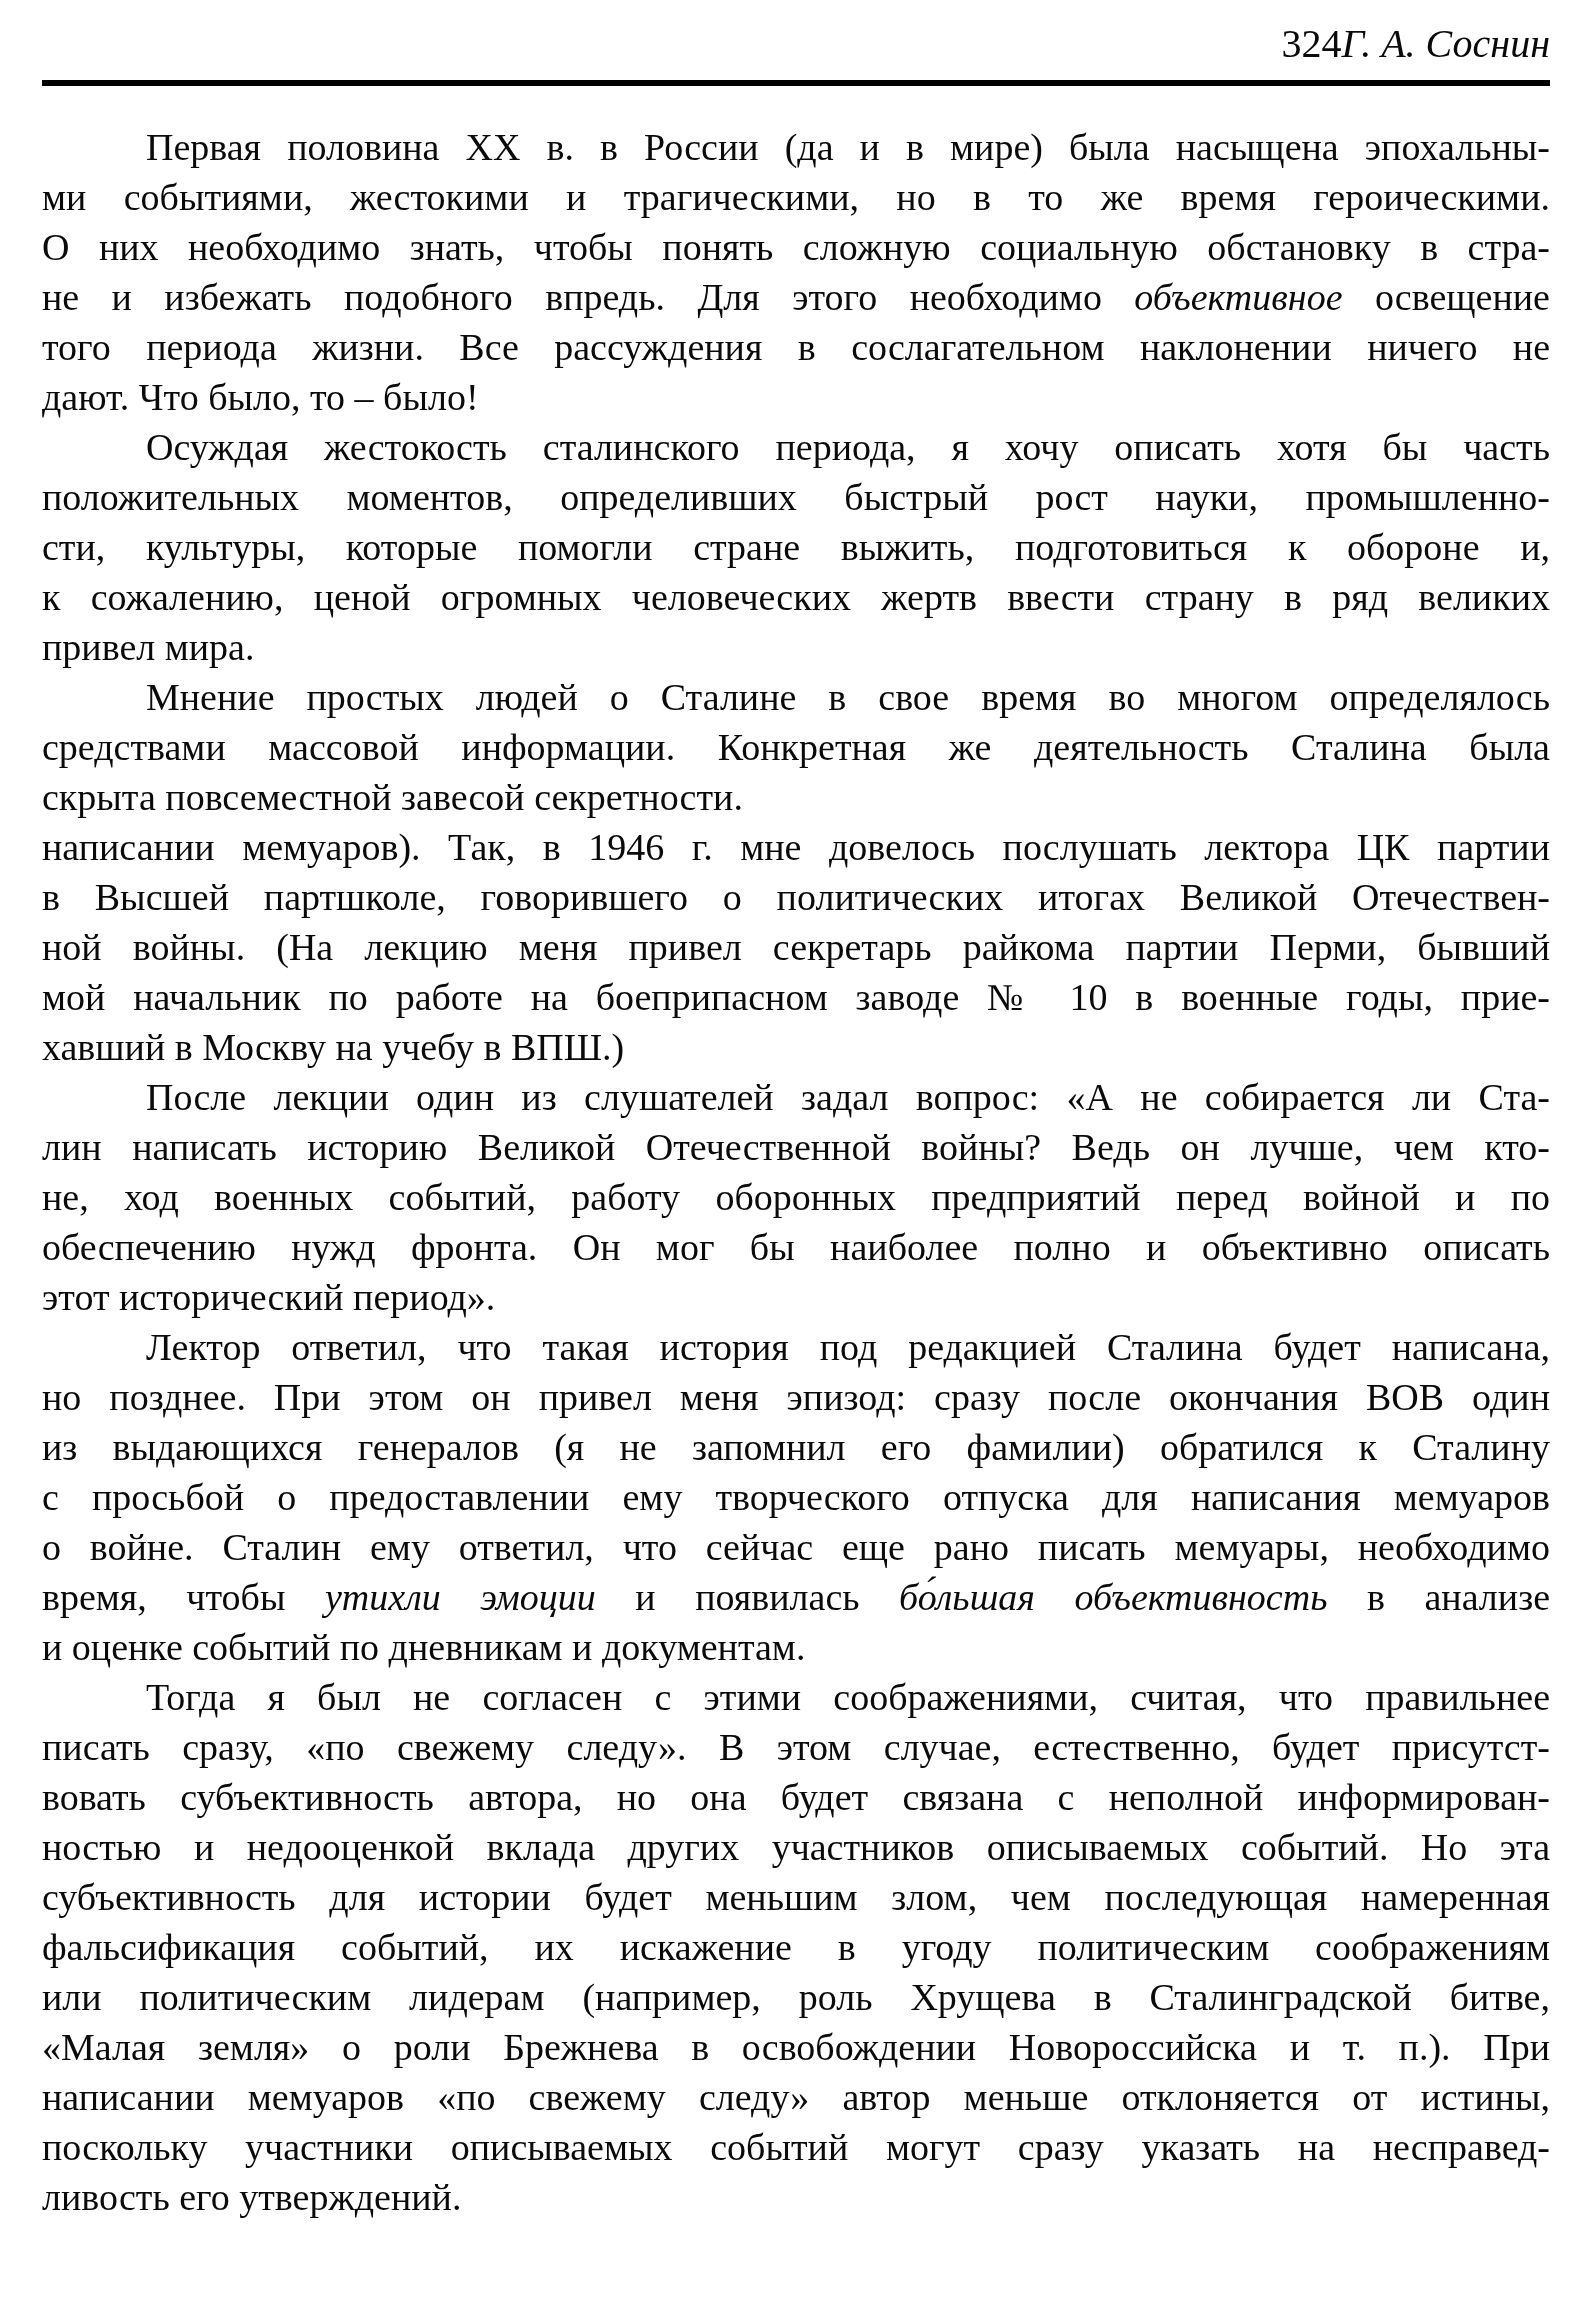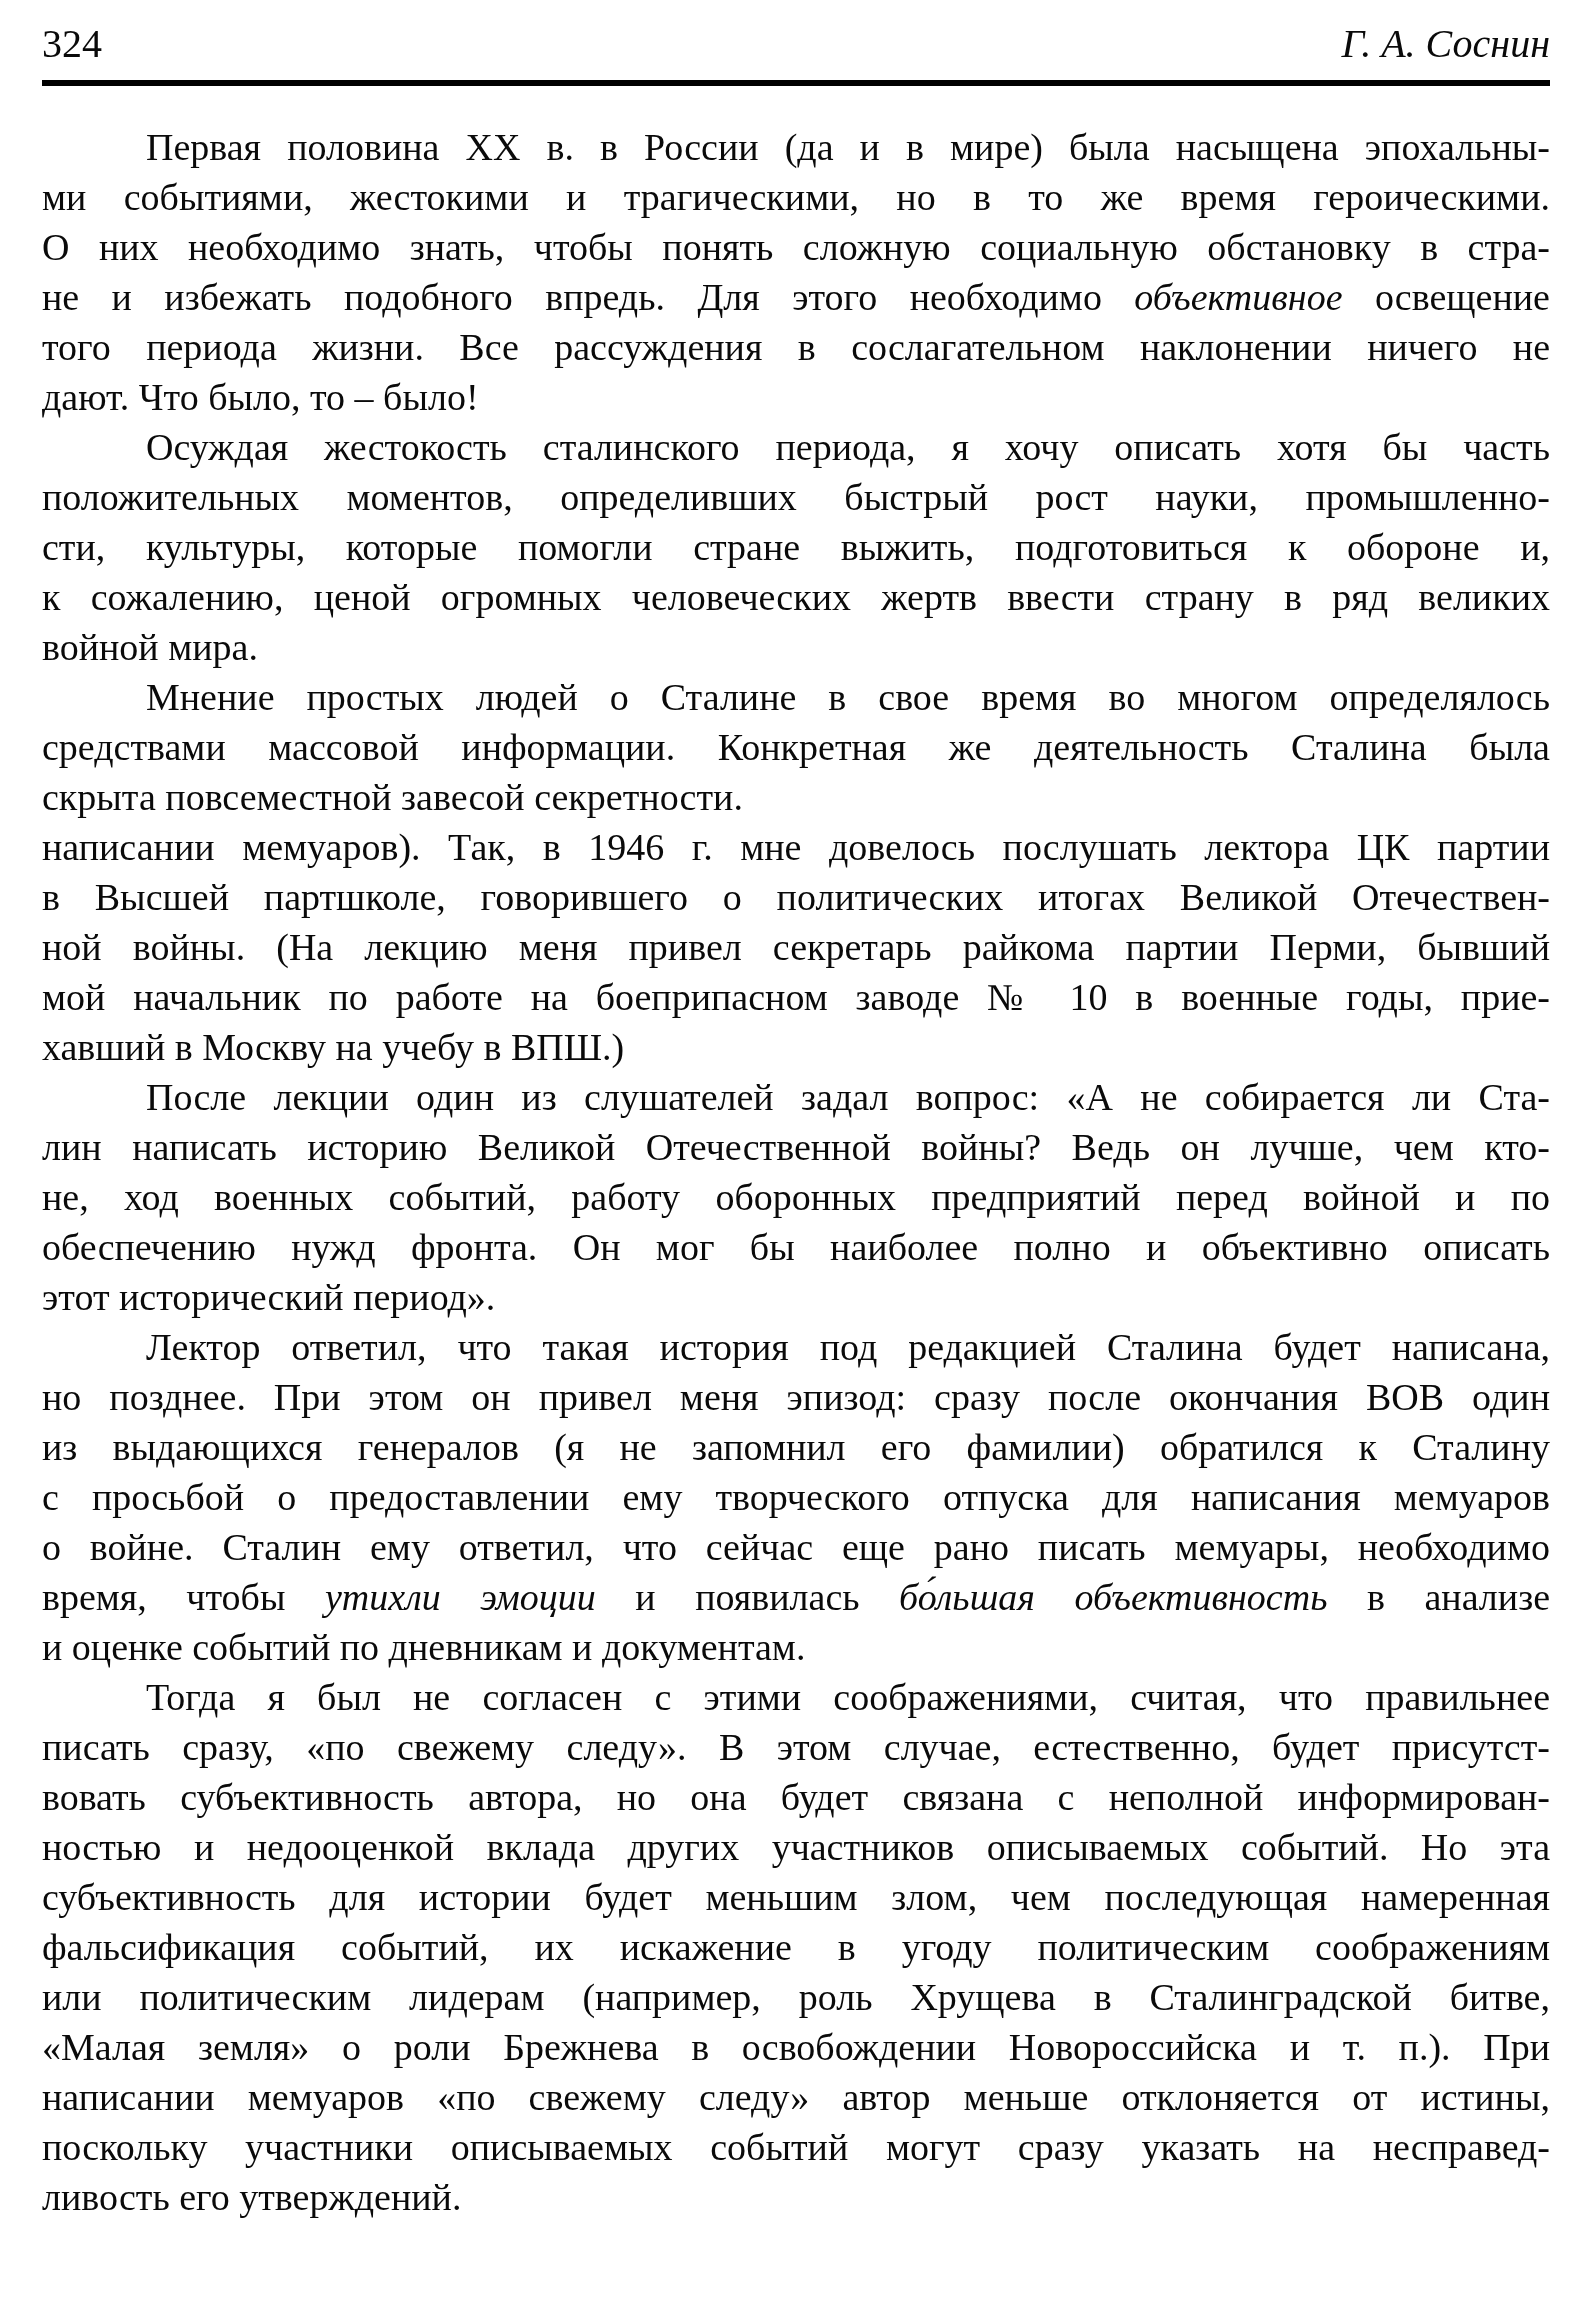--- a/index.html
+++ b/index.html
@@ -9,21 +9,21 @@
     height: 2320px;
     background: #ffffff;
     box-sizing: border-box;
     padding: 24px 42px 0 42px;
     font-family: "Liberation Serif", "DejaVu Serif", serif;
     color: #0a0a0a;
     overflow: hidden;
   }
   .page-header {
     display: flex;
-    justify-content: space-between;
+    justify-content: flex-end;
     align-items: baseline;
     font-size: 40px;
     line-height: 1;
   }
   .page-number { font-style: normal; }
   .running-author { font-style: italic; }
   .header-rule {
     height: 6px;
     background: #000000;
     margin-top: 16px;
@@ -59,21 +59,21 @@
         <div class="line">О них необходимо знать, чтобы понять сложную социальную обстановку в стра-</div>
         <div class="line">не и избежать подобного впредь. Для этого необходимо <i>объективное</i> освещение</div>
         <div class="line">того периода жизни. Все рассуждения в сослагательном наклонении ничего не</div>
         <div class="line last">дают. Что было, то – было!</div>
       </div>
       <div class="para">
         <div class="line first">Осуждая жестокость сталинского периода, я хочу описать хотя бы часть</div>
         <div class="line">положительных моментов, определивших быстрый рост науки, промышленно-</div>
         <div class="line">сти, культуры, которые помогли стране выжить, подготовиться к обороне и,</div>
         <div class="line">к сожалению, ценой огромных человеческих жертв ввести страну в ряд великих</div>
-        <div class="line last">войной мира.</div>
+        <div class="line last">привел мира.</div>
       </div>
       <div class="para">
         <div class="line first">Мнение простых людей о Сталине в свое время во многом определялось</div>
         <div class="line">средствами массовой информации. Конкретная же деятельность Сталина была</div>
         <div class="line last">скрыта повсеместной завесой секретности.</div>
       </div>
       <div class="para">
         <div class="line">написании мемуаров). Так, в 1946 г. мне довелось послушать лектора ЦК партии</div>
         <div class="line">в Высшей партшколе, говорившего о политических итогах Великой Отечествен-</div>
         <div class="line">ной войны. (На лекцию меня привел секретарь райкома партии Перми, бывший</div>

